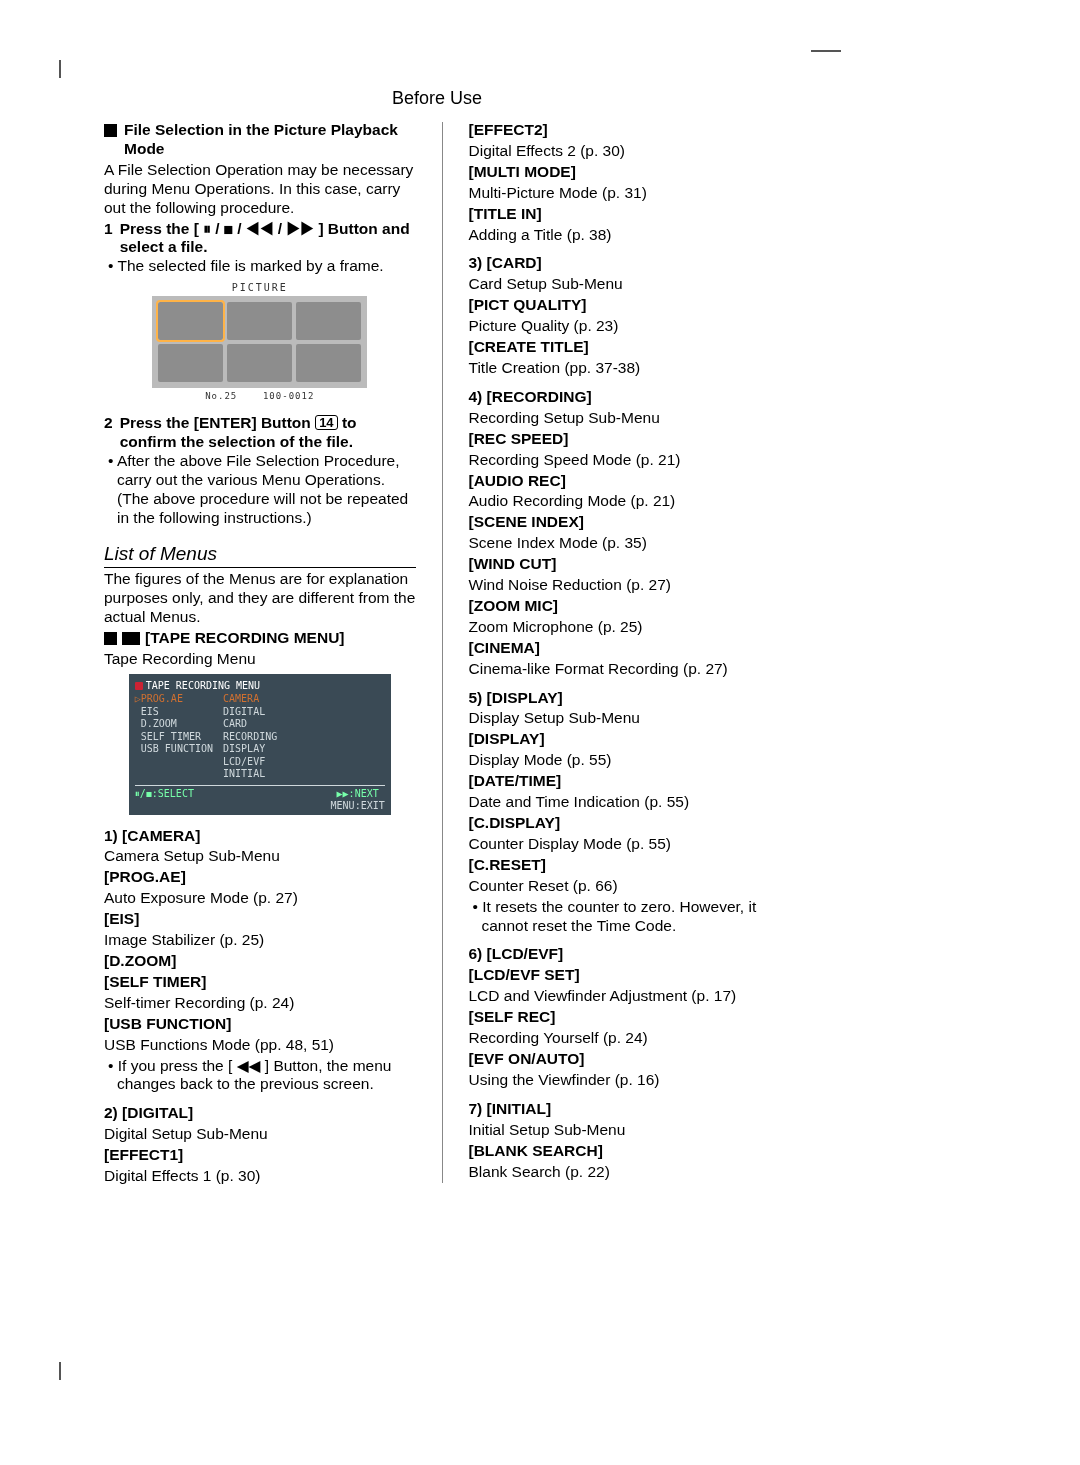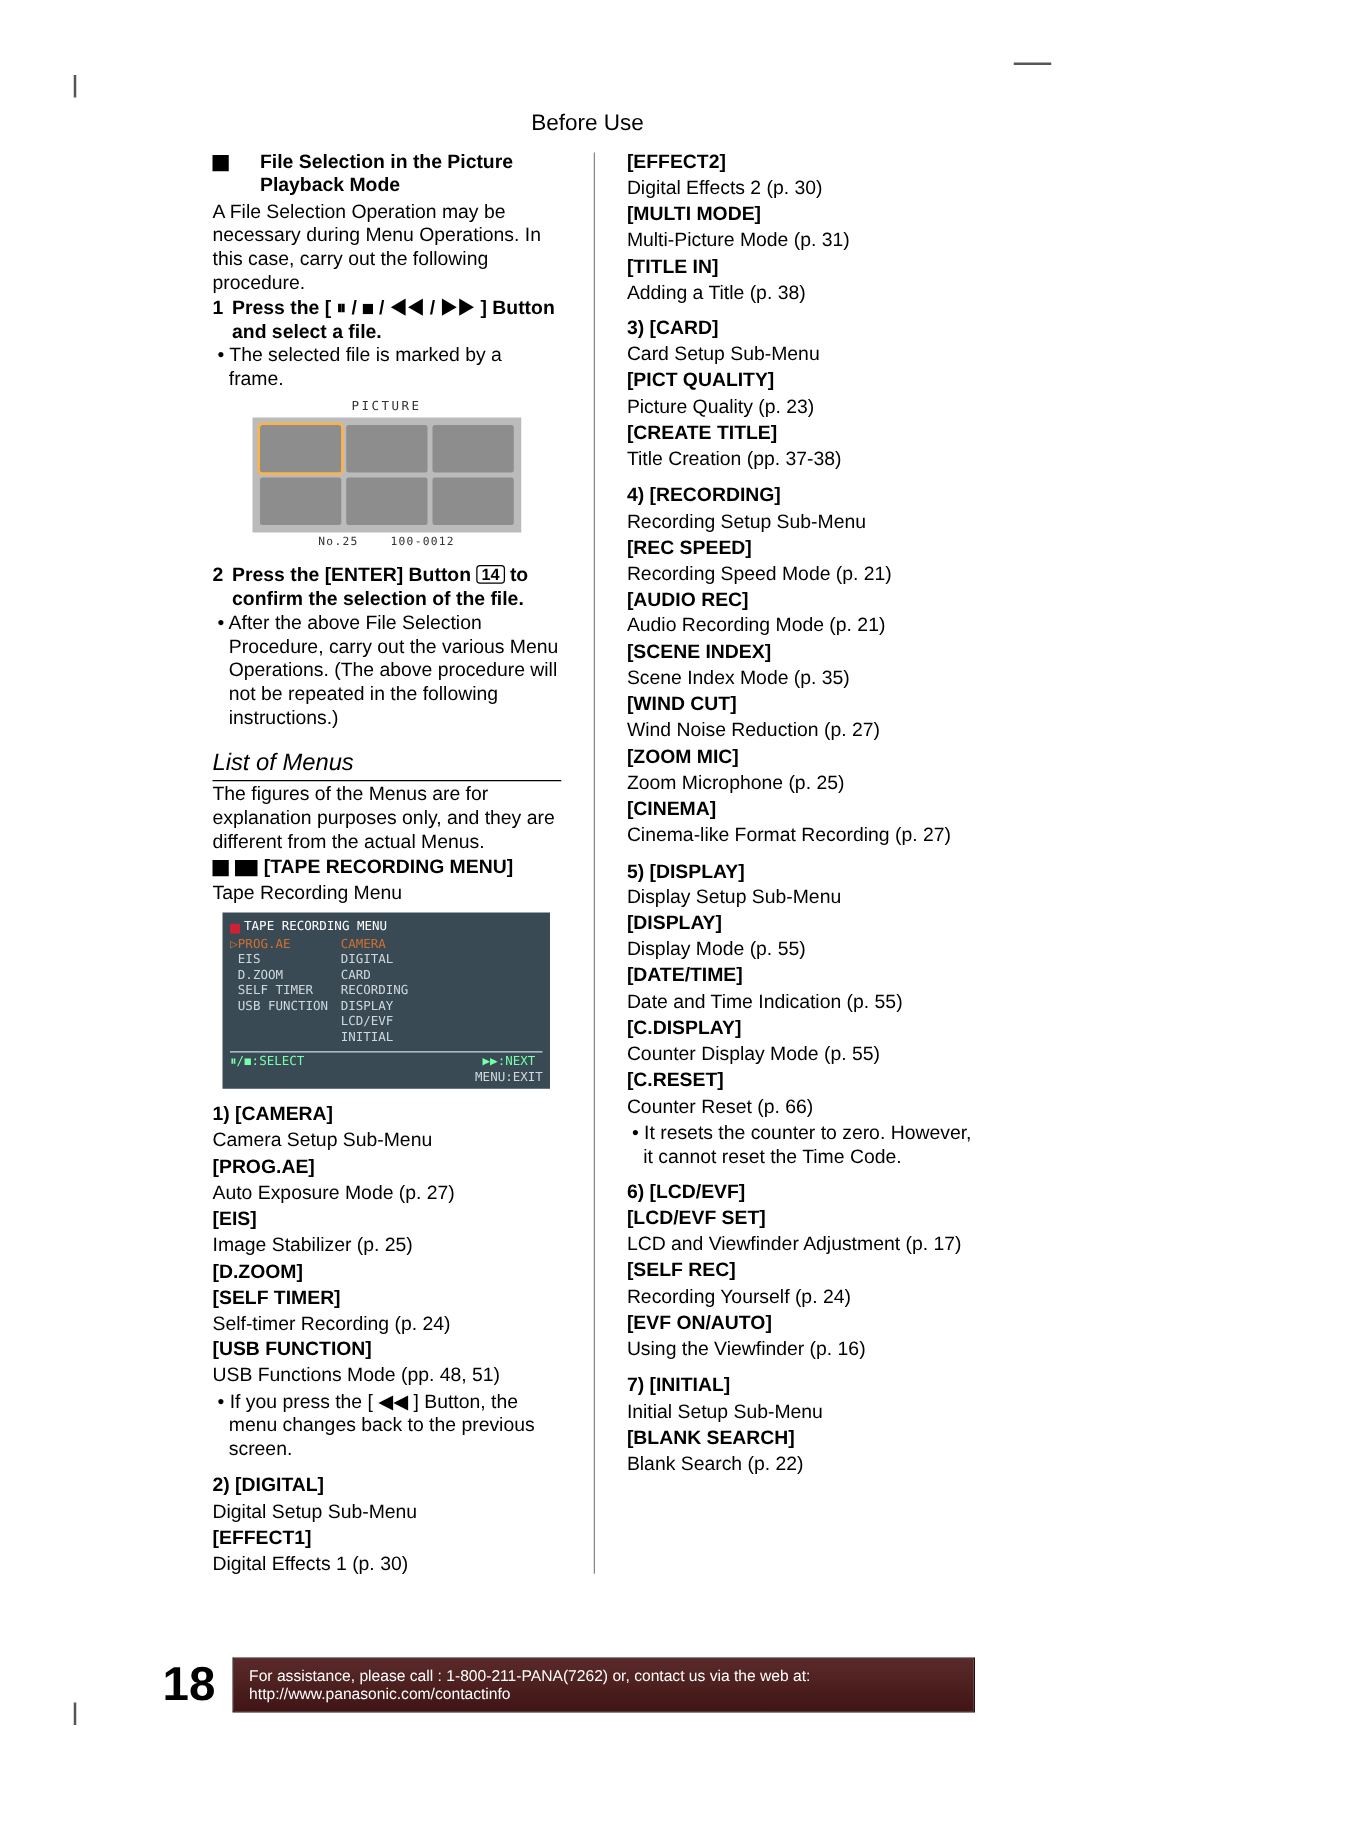--- a/index.html
+++ b/index.html
@@ -7,21 +7,21 @@
     padding: 0;
     background: #fff;
     font-family: Arial, Helvetica, sans-serif;
     color: #000;
     width: 1080px;
   }
   .page {
     box-sizing: border-box;
     width: 900px;
     height: 1465px;
-    padding: 60px 70px 50px 110px;
+    padding: 60px 70px 50px 44px;
     position: relative;
   }
   .crop-mark-tl,
   .crop-mark-tr,
   .crop-mark-bl {
     position: absolute;
     width: 18px;
     height: 18px;
     border-color: #555;
     border-style: solid;
@@ -55,21 +55,21 @@
   }
   .sec-title {
     font-weight: bold;
     margin: 2px 0 2px 0;
     display: flex;
     align-items: flex-start;
   }
   .sec-title .bullet {
     width: 13px; height: 13px; background:#000; margin-top:3px; margin-right:7px; flex:0 0 auto;
   }
-  .sec-title .text { font-weight: bold; margin-left: 18px; }
+  .sec-title .text { font-weight: bold; }
   .body-text { margin: 2px 0 2px 0; }
   .step-strong { font-weight: bold; display:flex; gap:7px;}
   .step-strong .num { flex:0 0 auto;}
   .step-sub { margin-left: 18px; }
   .sub-bullet { margin-left: 13px; text-indent: -9px; }
   .sub-bullet::before { content: "• "; }
   .h2-italic {
     font-weight: normal;
     font-style: italic;
     font-size: 19px;
@@ -337,17 +337,13 @@
 
       <div class="group">
         <div class="item-title">7) [INITIAL]</div>
         <div class="body-text">Initial Setup Sub-Menu</div>
         <div class="item-title">[BLANK SEARCH]</div>
         <div class="body-text">Blank Search (p. 22)</div>
       </div>
     </div>
   </div>
 
-  <div class="footer-bar">
-    <div class="page-num">18</div>
-    <div class="assist-box">For assistance, please call : 1-800-211-PANA(7262) or, contact us via the web at: http://www.panasonic.com/contactinfo</div>
-  </div>
 </div>
 
 </body></html>

